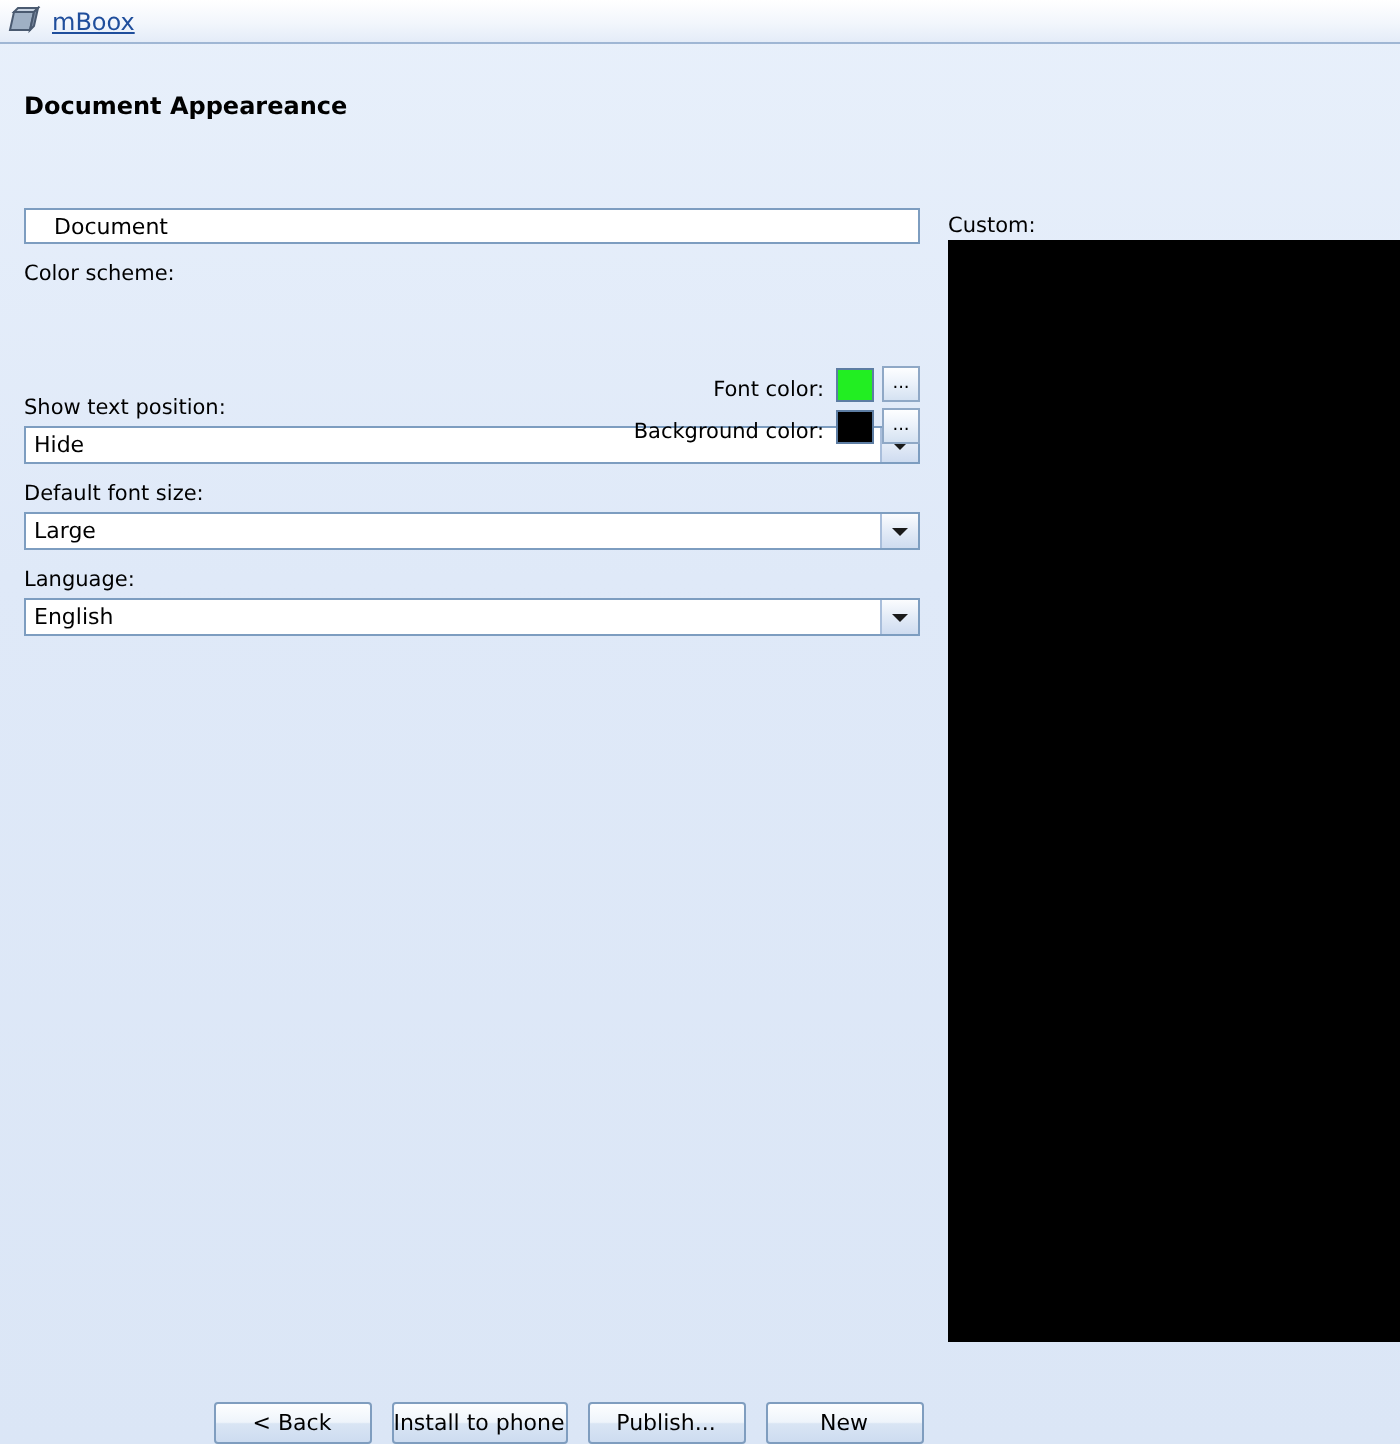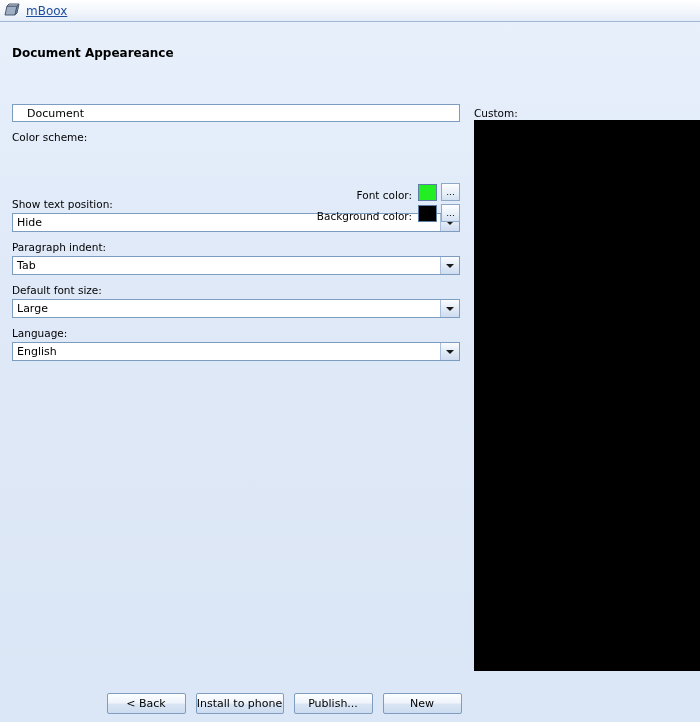--- a/index.html
+++ b/index.html
@@ -188,21 +188,21 @@
   }
 
   
   .buttonbar {
     position: absolute;
     left: 0;
     top: 684px;
     width: 568px;
     height: 38px;
     display: flex;
-    align-items: center;
+    align-items: flex-end;
     justify-content: center;
     gap: 10px;
   }
   .btn {
     width: 79px;
     height: 21px;
     box-sizing: border-box;
     border: 1px solid #7f9dbf;
     border-radius: 2px;
     background: linear-gradient(to bottom, #fdfeff 0%, #eef4fb 48%, #d9e5f4 52%, #cddcf0 100%);
@@ -247,29 +247,20 @@
     <div class="group">
       <div class="field-label">Show text position:</div>
       <div class="combo">
         <span class="combo-value">Hide</span>
         <span class="combo-arrow">
             <span class="chev"></span>
           </span>
       </div>
     </div>
 
-    <div class="group">
-      <div class="field-label">Paragraph indent:</div>
-      <div class="combo">
-        <span class="combo-value">Tab</span>
-        <span class="combo-arrow">
-            <span class="chev"></span>
-          </span>
-      </div>
-    </div>
 
     <div class="group">
       <div class="field-label">Default font size:</div>
       <div class="combo">
         <span class="combo-value">Large</span>
         <span class="combo-arrow">
             <span class="chev"></span>
           </span>
       </div>
     </div>

